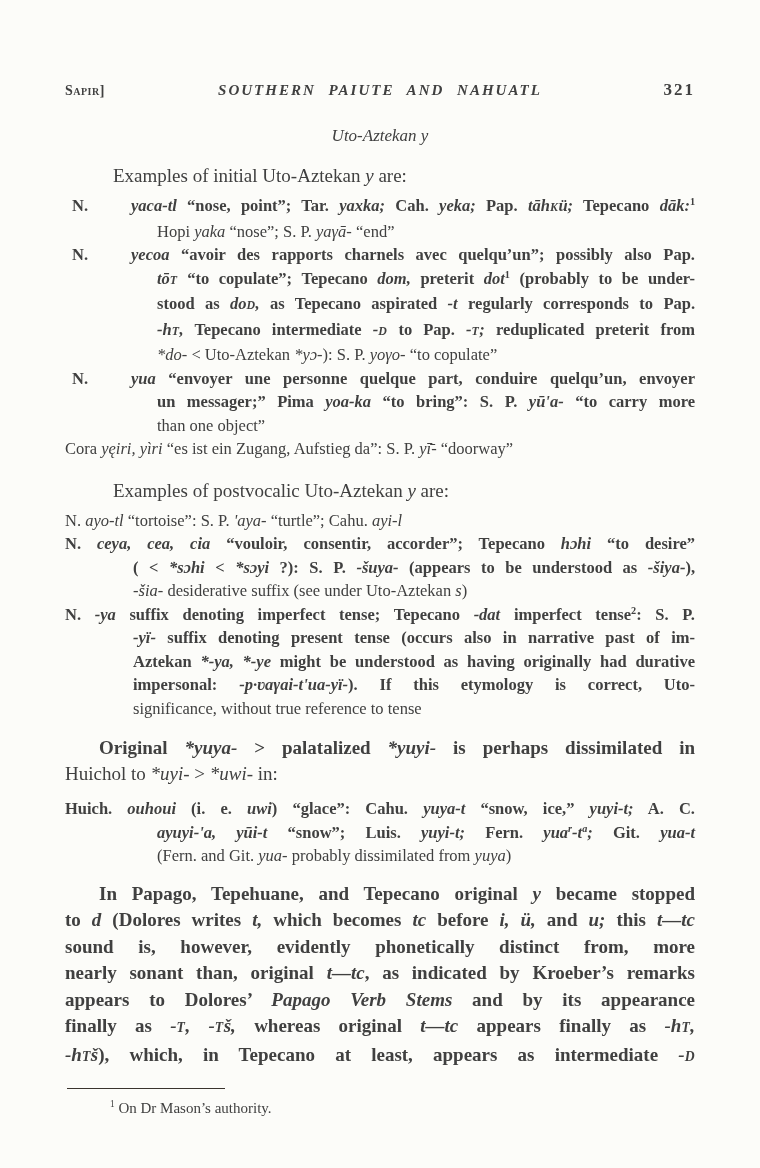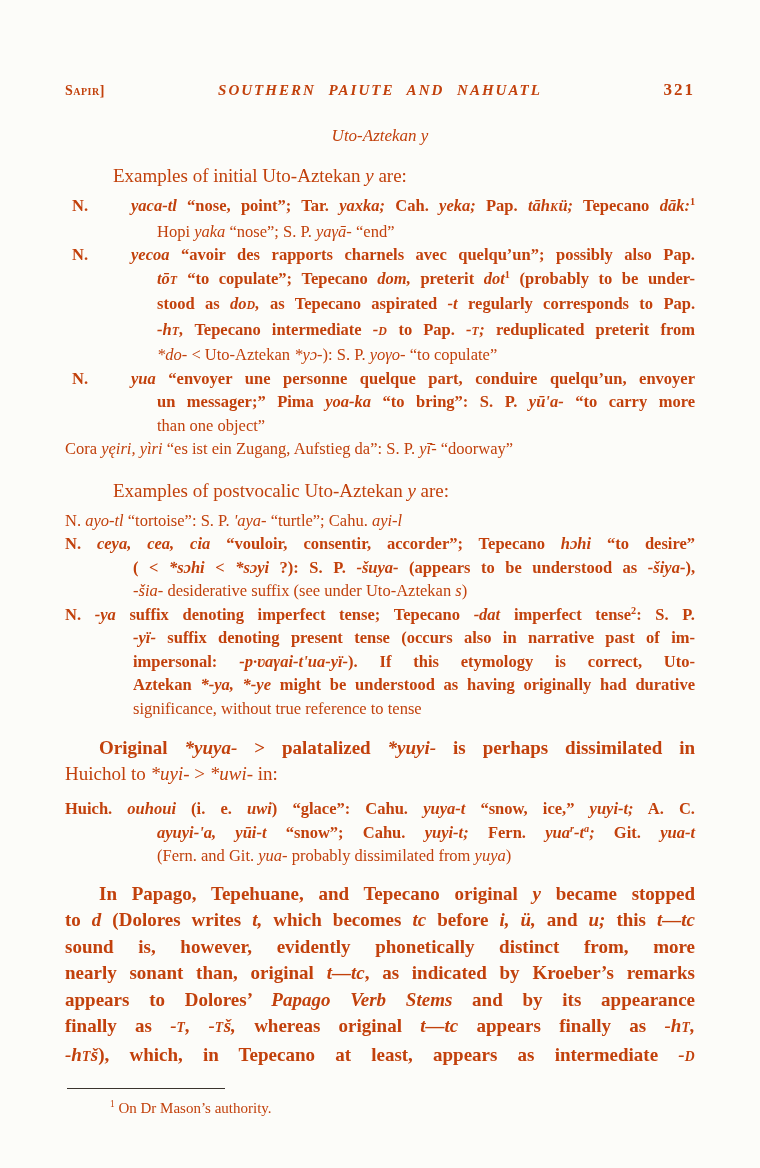--- a/index.html
+++ b/index.html
@@ -2,21 +2,21 @@
 <html><head>
 <meta charset="utf-8">
 <style>
   html,body { margin:0; padding:0; background:#fcfcf9; }
   .page {
     position:relative;
     width:760px; height:1168px;
     box-sizing:border-box;
     padding:0 65px;
     background:#fcfcf9;
-    color:#c2410c;
+    color:#404040;
     font-family:"Liberation Serif","DejaVu Serif",serif;
     overflow:hidden;
   }
   
   .hdr { display:flex; align-items:baseline; padding-top:80px; }
   .hdr-author { width:120px; font-variant:small-caps; font-weight:700; font-size:14px; letter-spacing:.5px; }
   .hdr-title  { flex:1; text-align:center; font-style:italic; font-size:15px; letter-spacing:2px; word-spacing:7px;font-weight:bold; }
   .hdr-page   { width:120px; text-align:right; font-size:17px; font-weight:700; letter-spacing:2px; }
 
   .sect { text-align:center; font-style:italic; font-size:17px; margin-top:26px; }
@@ -80,31 +80,31 @@
   <div class="blk intro">
       <div class="ln fi2"><span>Examples of postvocalic Uto-Aztekan </span><i>y</i><span> are:</span></div>
     </div>
   <div class="blk entries">
       <div class="ln"><span>N. </span><i>ayo-tl</i><span> “tortoise”: S. P. </span><i>'aya-</i><span> “turtle”; Cahu. </span><i>ayi-l</i></div>
       <div class="ln j"><span>N. </span><i>ceya, cea, cia</i><span> “vouloir, consentir, accorder”; Tepecano </span><i>hɔhi</i><span> “to desire”</span></div>
       <div class="ln c2 j"><span>( &lt; </span><i>*sɔhi</i><span> &lt; </span><i>*sɔyi</i><span> ?): S. P. </span><i>-šuya-</i><span> (appears to be understood as </span><i>-šiya-</i><span>),</span></div>
       <div class="ln c2"><i>-šia-</i><span> desiderative suffix (see under Uto-Aztekan </span><i>s</i><span>)</span></div>
       <div class="ln j"><span>N. </span><i>-ya</i><span> suffix denoting imperfect tense; Tepecano </span><i>-dat</i><span> imperfect tense</span><sup>2</sup><span>: S. P.</span></div>
       <div class="ln c2 j"><i>-yï-</i><span> suffix denoting present tense (occurs also in narrative past of im-</span></div>
+      <div class="ln c2 j"><span>Aztekan </span><i>*-ya, *-ye</i><span> might be understood as having originally had durative</span></div>
       <div class="ln c2 j"><span>impersonal: </span><i>-p·ʋaγai-t'ua-yï-</i><span>). If this etymology is correct, Uto-</span></div>
-      <div class="ln c2 j"><span>Aztekan </span><i>*-ya, *-ye</i><span> might be understood as having originally had durative</span></div>
       <div class="ln c2"><span>significance, without true reference to tense</span></div>
     </div>
   <div class="blk parao intro">
       <div class="ln j fi"><span>Original </span><i>*yuya-</i><span> &gt; palatalized </span><i>*yuyi-</i><span> is perhaps dissimilated in</span></div>
       <div class="ln"><span>Huichol to </span><i>*uyi-</i><span> &gt; </span><i>*uwi-</i><span> in:</span></div>
     </div>
   <div class="blk huich entries">
       <div class="ln j"><span>Huich. </span><i>ouhoui</i><span> (i. e. </span><i>uwi</i><span>) “glace”: Cahu. </span><i>yuya-t</i><span> “snow, ice,” </span><i>yuyi-t;</i><span> A. C.</span></div>
-      <div class="ln c1 j"><i>ayuyi-'a, yūi-t</i><span> “snow”; Cahu. </span><i>yuyi-t;</i><span> Fern. </span><i>yua</i><sup class="it">r</sup><i>-t</i><sup class="it">a</sup><i>;</i><span> Git. </span><i>yua-t</i></div>
+      <div class="ln c1 j"><i>ayuyi-'a, yūi-t</i><span> “snow”; Luis. </span><i>yuyi-t;</i><span> Fern. </span><i>yua</i><sup class="it">r</sup><i>-t</i><sup class="it">a</sup><i>;</i><span> Git. </span><i>yua-t</i></div>
       <div class="ln c1"><span>(Fern. and Git. </span><i>yua-</i><span> probably dissimilated from </span><i>yuya</i><span>)</span></div>
     </div>
   <div class="blk parap intro">
       <div class="ln j fi"><span>In Papago, Tepehuane, and Tepecano original </span><i>y</i><span> became stopped</span></div>
       <div class="ln j"><span>to </span><i>d</i><span> (Dolores writes </span><i>t,</i><span> which becomes </span><i>tc</i><span> before </span><i>i, ü,</i><span> and </span><i>u;</i><span> this </span><i>t—tc</i></div>
       <div class="ln j"><span>sound is, however, evidently phonetically distinct from, more</span></div>
       <div class="ln j"><span>nearly sonant than, original </span><i>t—tc</i><span>, as indicated by Kroeber’s remarks</span></div>
       <div class="ln j"><span>appears to Dolores’ </span><i>Papago Verb Stems</i><span> and by its appearance</span></div>
       <div class="ln j"><span>finally as </span><i>-</i><i class="ik">T</i><i>, -</i><i class="ik">T</i><i>š,</i><span> whereas original </span><i>t—tc</i><span> appears finally as </span><i>-h</i><i class="ik">T</i><i>,</i></div>
       <div class="ln j"><i>-h</i><i class="ik">T</i><i>š</i><span>), which, in Tepecano at least, appears as intermediate </span><i>-</i><i class="ik">D</i></div>

